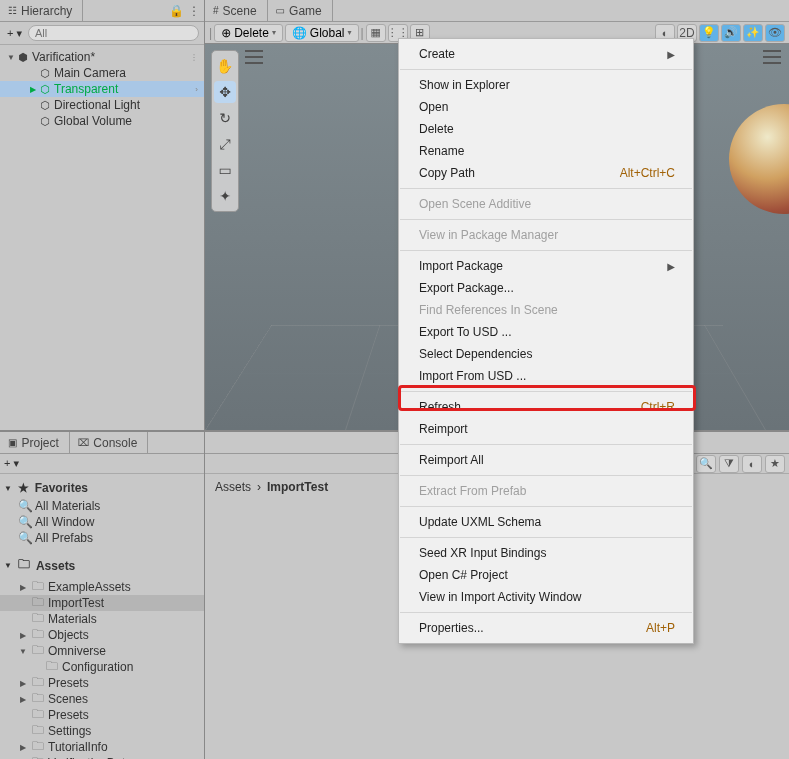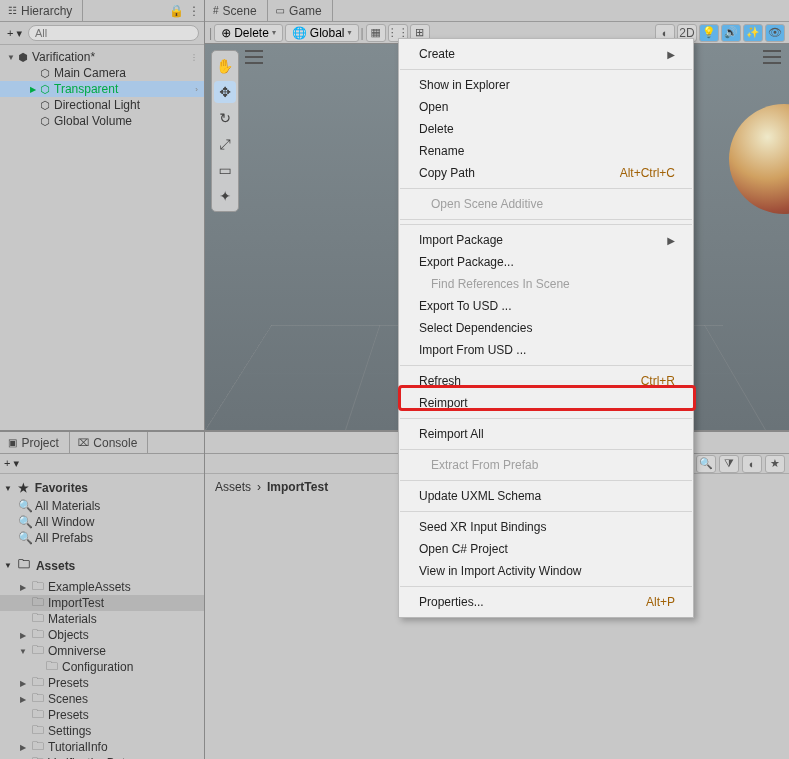--- a/index.html
+++ b/index.html
@@ -67,21 +67,21 @@
 .ptree-item .label { }
 .pi1{ padding-left:18px !important; } .pi2{ padding-left:32px !important; }
 
 .project-right { flex:1; background:#c8c8c8; display:flex; flex-direction:column; }
 .right-toolbar { height:20px; border-bottom:1px solid #aaa; display:flex; align-items:center; justify-content:flex-end; gap:3px; padding:0 4px; }
 .breadcrumb { padding:6px 10px; font-size:12px; color:#333; display:flex; gap:6px; align-items:center; }
 .breadcrumb .cur { font-weight:700; }
 
 .context-menu { position:absolute; top:38px; left:398px; width:296px; background:#f0f0f0; border:1px solid #b8b8b8; box-shadow:3px 3px 6px rgba(0,0,0,0.25); z-index:100; padding:4px 0; }
 .menu-item { padding:5px 18px 5px 20px; color:#222; display:flex; align-items:center; height:22px; }
-.menu-item.disabled { color:#a0a0a0;margin-left:12px; }
+.menu-item.disabled { color:#a0a0a0; }
 .menu-item .short { margin-left:auto; color:#a16207; }
 .menu-item .arrow { margin-left:auto; font-size:10px; color:#555; }
 .menu-sep { height:1px; background:#d4d4d4; margin:4px 1px; }
 .menu-highlight { position:absolute; border:3px solid #e02020; border-radius:4px; pointer-events:none; }
 </style>
 </head>
 <body>
 
 <div class="top-row">
 
@@ -334,20 +334,23 @@
     </div>
     <div class="menu-item">
       <span>Copy Path</span>
       <span class="short">Alt+Ctrl+C</span>
     </div>
     <div class="menu-sep"></div>
     <div class="menu-item disabled">
       <span>Open Scene Additive</span>
     </div>
     <div class="menu-sep"></div>
+    <div class="menu-item disabled">
+      <span>View in Package Manager</span>
+    </div>
     <div class="menu-sep"></div>
     <div class="menu-item">
       <span>Import Package</span>
       <span class="arrow">▶</span>
     </div>
     <div class="menu-item">
       <span>Export Package...</span>
     </div>
     <div class="menu-item disabled">
       <span>Find References In Scene</span>

